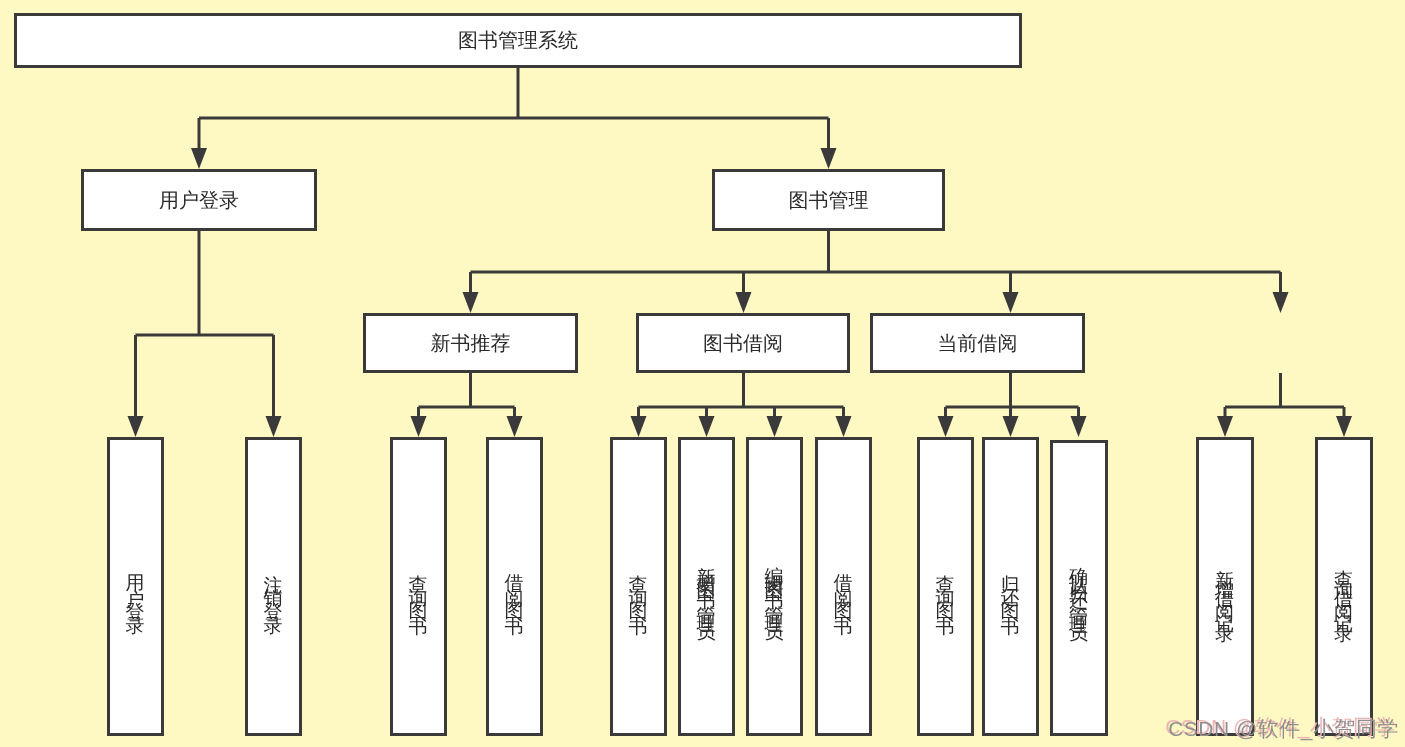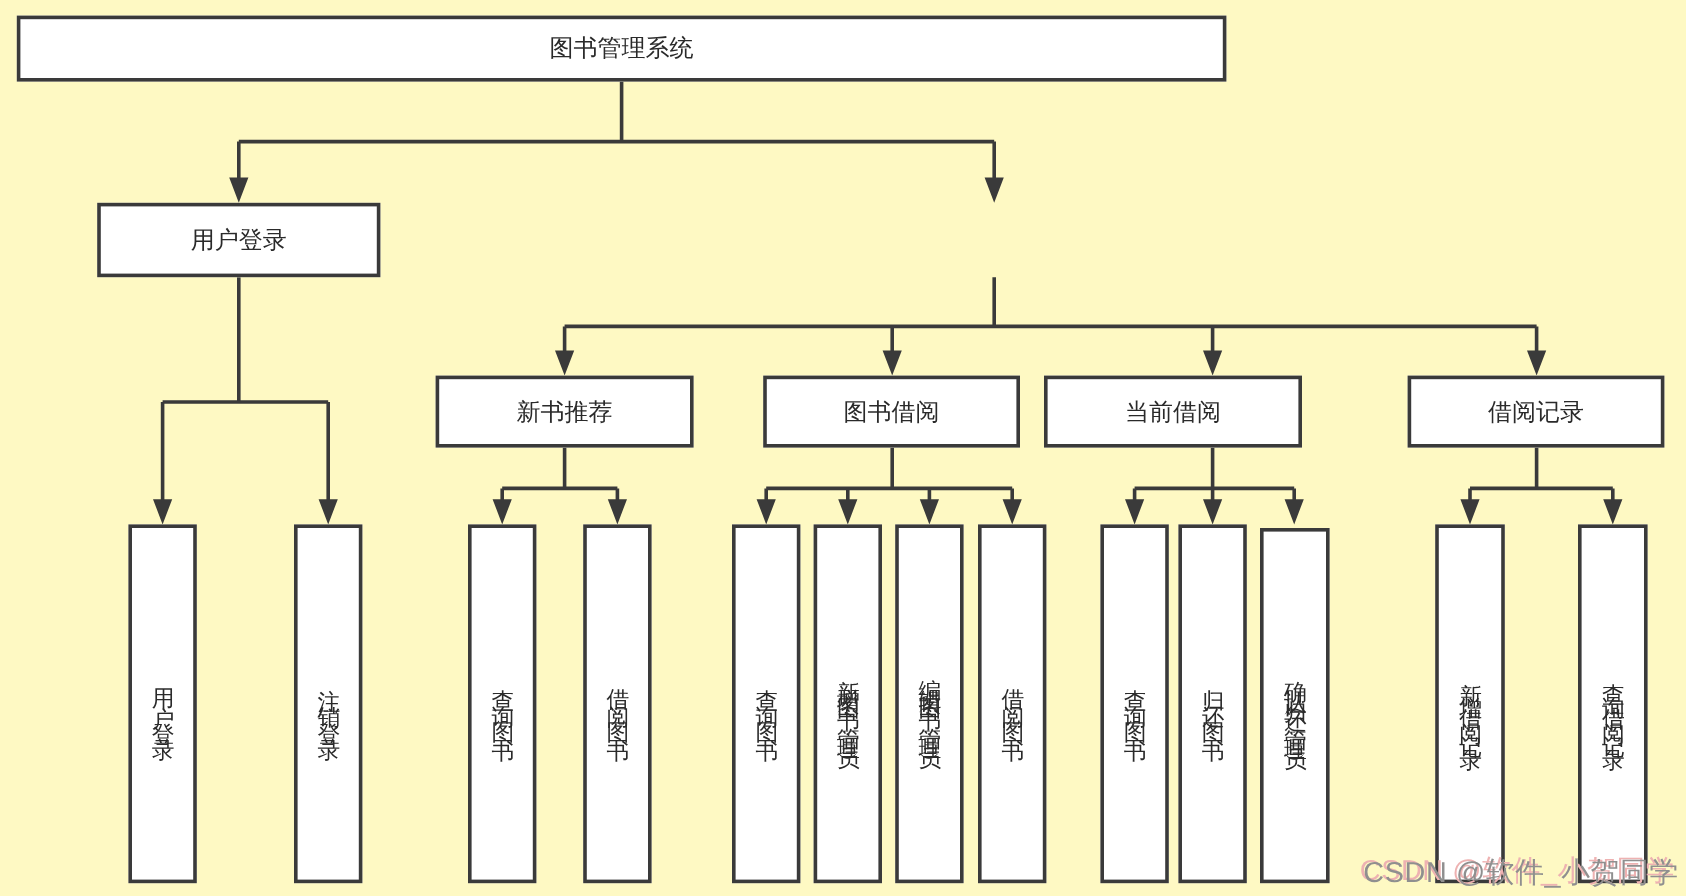--- a/index.html
+++ b/index.html
@@ -37,21 +37,21 @@
     letter-spacing:14px;
     font-size:19px;
     line-height:1;
   }
   .leaf.med{letter-spacing:11px;}
   .leaf.long{letter-spacing:8px;}
   .watermark{
     position:absolute;
     right:6px;bottom:4px;
     z-index:3;
-    font-size:24px;
+    font-size:21px;
     color:var(--wm-gray);
     text-shadow:-3px -2px 0 var(--wm-pink);
     letter-spacing:0.5px;
     white-space:nowrap;
   }
 </style>
 </head>
 <body>
 
 <div class="canvas">
@@ -90,32 +90,32 @@
       M1336 416 L1352 416 L1344 437 Z"></path>
   </svg>
 
   <div class="box" style="left:14px;top:13px;width:1008px;height:55px">
     <span>图书管理系统</span>
   </div>
 
   <div class="box" style="left:81px;top:169px;width:236px;height:62px">
     <span>用户登录</span>
   </div>
+  <div class="box" style="left:712px;top:169px;width:233px;height:62px">
+    <span>图书管理</span>
+  </div>
 
   <div class="box" style="left:636px;top:313px;width:214px;height:60px">
     <span>图书借阅</span>
   </div>
   <div class="box" style="left:363px;top:313px;width:215px;height:60px">
     <span>新书推荐</span>
   </div>
   <div class="box" style="left:870px;top:313px;width:215px;height:60px">
     <span>当前借阅</span>
-  </div>
-  <div class="box" style="left:1173px;top:313px;width:214px;height:60px">
-    <span>借阅记录</span>
   </div>
 
   <div class="box leaf" style="left:107px;top:437px;width:57px;height:299px">
     <span>用户登录</span>
   </div>
   <div class="box leaf" style="left:245px;top:437px;width:57px;height:299px">
     <span>注销登录</span>
   </div>
 
   <div class="box leaf" style="left:390px;top:437px;width:57px;height:299px">

